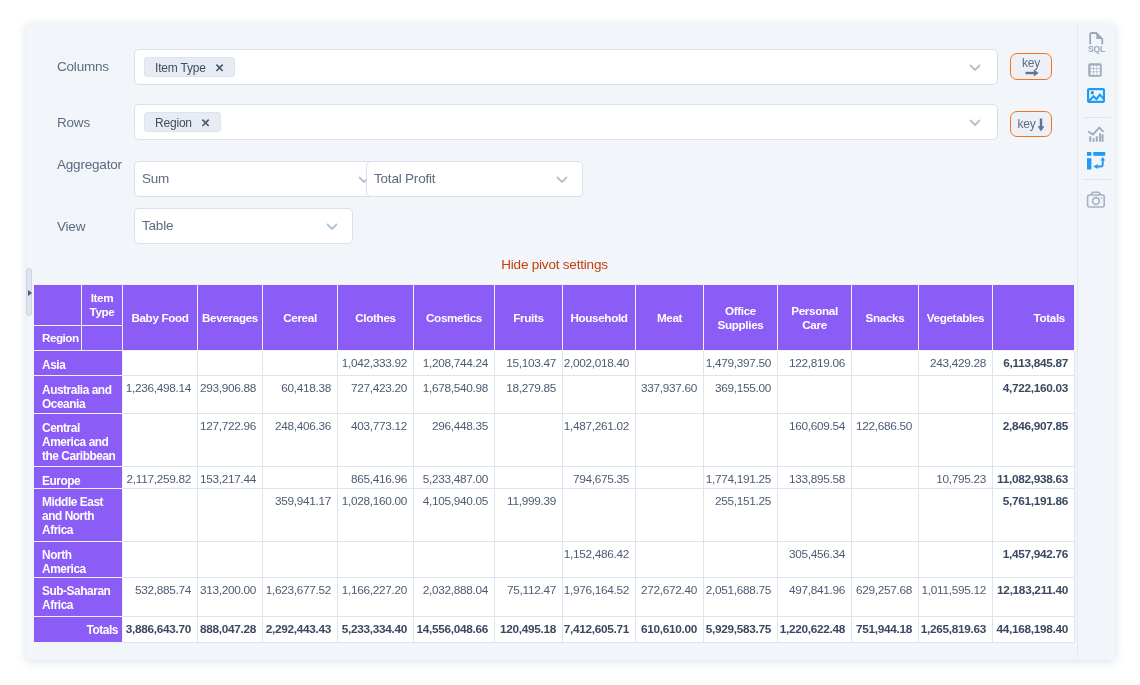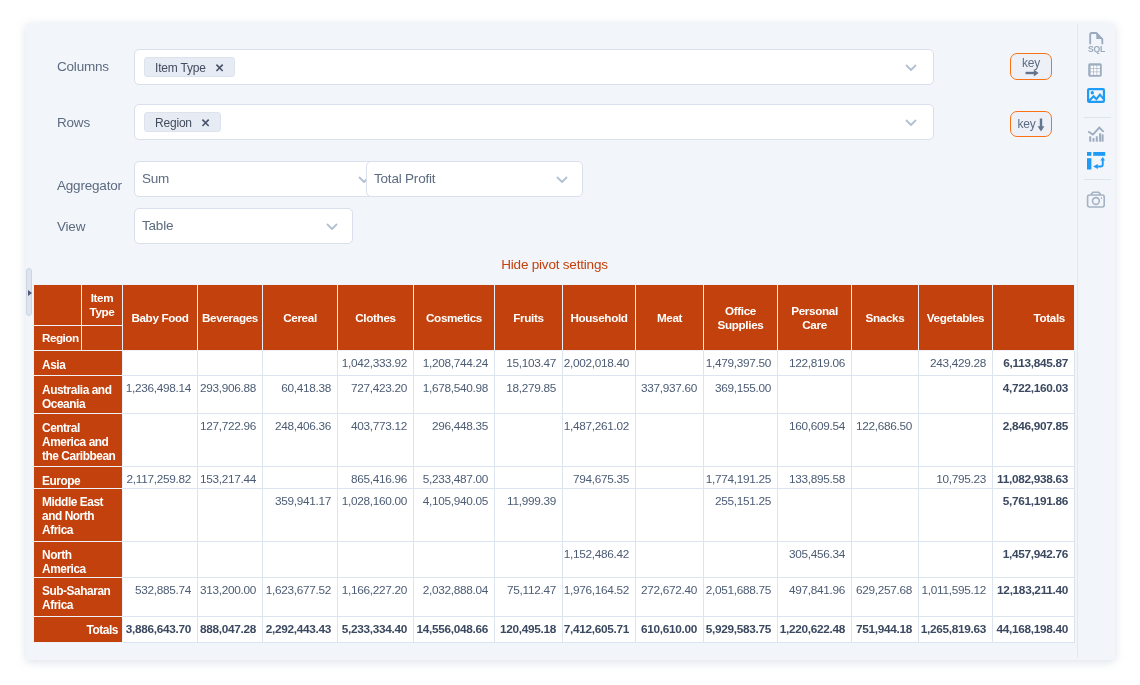--- a/index.html
+++ b/index.html
@@ -1,28 +1,28 @@
 <!DOCTYPE html>
 <html><head>
 <meta charset="utf-8">
 <style>
   * { margin:0; padding:0; box-sizing:border-box; }
   html,body { width:1140px; height:685px; background:#ffffff; font-family:"Liberation Sans", sans-serif; overflow:hidden; }
   .card { position:absolute; left:26px; top:23px; width:1089px; height:637px; background:#f2f5fa; border-radius:4px; box-shadow:0 2px 10px rgba(160,175,195,.38); }
   .sdiv { position:absolute; left:1077px; top:24px; height:634px; width:1px; background:#e3e9f1; }
   .label { position:absolute; font-size:13.5px; color:#5c6b80; letter-spacing:-0.2px; }
-  .bigsel { position:absolute; left:134px; width:800px; height:36px; background:#fff; border:1px solid #d9e0eb; border-radius:5px; }
+  .bigsel { position:absolute; left:134px; width:864px; height:36px; background:#fff; border:1px solid #d9e0eb; border-radius:5px; }
   .tag { position:absolute; top:7px; left:9px; height:20px; border:1px solid #dde3ee; background:#e7ecf4; border-radius:3px; font-size:12px; color:#414c5e; letter-spacing:-0.2px; line-height:20px; padding:0 10px; }
   .tag .x { margin-left:9px; color:#49536b; font-weight:bold; font-size:11.5px; }
   .chev { position:absolute; width:12px; height:8px; }
   .smallsel { position:absolute; height:36px; background:#fff; border:1px solid #d9e0eb; border-radius:5px; font-size:13.5px; color:#5c6b80; letter-spacing:-0.2px; line-height:34px; padding-left:7px; }
   .keybtn { position:absolute; left:1010px; width:42px; background:#edf1f7; border:1px solid #f97316; border-radius:7px; color:#5a6b82; font-size:12px; text-align:center; letter-spacing:-0.2px; }
   .hide { position:absolute; left:34px; top:257px; width:1041px; text-align:center; font-size:13.5px; color:#c2410c; letter-spacing:-0.2px; }
   table { position:absolute; left:33px; top:284px; width:1041px; border-collapse:collapse; table-layout:fixed; }
-  th { background:#c2410c; color:#fff; font-size:11.7px; font-weight:bold; border:1px solid #eef2f8; letter-spacing:-0.35px; }
+  th { background:#8b5cf6; color:#fff; font-size:11.7px; font-weight:bold; border:1px solid #eef2f8; letter-spacing:-0.35px; }
   thead th { text-align:center; vertical-align:middle; line-height:14px; }
   tbody th { text-align:left; vertical-align:top; padding:6.5px 2px 0 8px; line-height:14px; font-size:11.9px; letter-spacing:-0.45px; }
   td { background:#fff; border:1px solid #dce5ef; font-size:11.8px; color:#4c5c74; text-align:right; vertical-align:top; padding:5px 6px 0 0; line-height:14px; letter-spacing:-0.3px; }
   td.tot, tr.totr td { font-weight:bold; color:#3b4960; }
   .splitter { position:absolute; left:26px; top:268px; width:6px; height:48px; background:#dde4ef; border:1px solid #ccd5e3; border-radius:3px; }
   .tri { position:absolute; left:27.5px; top:290px; width:0; height:0; border-left:4px solid #4c5c78; border-top:3.5px solid transparent; border-bottom:3.5px solid transparent; }
   .icon { position:absolute; }
 </style>
 </head>
 <body>
@@ -49,21 +49,21 @@
   <div class="tag">Region<span class="x">✕</span></div>
   <svg class="chev" style="right:16px; top:14px;" viewBox="0 0 12 8">
       <polyline points="1.5,1.5 6,6 10.5,1.5" fill="none" stroke="#b3c1d3" stroke-width="1.8" stroke-linecap="round" stroke-linejoin="round"></polyline>
     </svg>
 </div>
 <div class="keybtn" style="top:111px; height:26px; line-height:24px;">key<svg width="8" height="15" viewBox="0 0 8 15" style="vertical-align:-3.5px; margin-left:1px;">
       <line x1="4" y1="1.5" x2="4" y2="10" stroke="#64748c" stroke-width="2.4"></line>
       <polygon points="0.6,9.2 7.4,9.2 4,14.4" fill="#64748c"></polygon>
     </svg></div>
 
-<div class="label" style="left:57px; top:178px;">Aggregator</div>
+<div class="label" style="left:57px; top:157px;">Aggregator</div>
 <div class="smallsel" style="left:134px; top:161px; width:251px;">Sum
   <svg class="chev" style="right:14px; top:14px;" viewBox="0 0 12 8">
       <polyline points="1.5,1.5 6,6 10.5,1.5" fill="none" stroke="#b3c1d3" stroke-width="1.8" stroke-linecap="round" stroke-linejoin="round"></polyline>
     </svg>
 </div>
 <div class="smallsel" style="left:366px; top:161px; width:217px;">Total Profit
   <svg class="chev" style="right:14px; top:14px;" viewBox="0 0 12 8">
       <polyline points="1.5,1.5 6,6 10.5,1.5" fill="none" stroke="#b3c1d3" stroke-width="1.8" stroke-linecap="round" stroke-linejoin="round"></polyline>
     </svg>
 </div>

